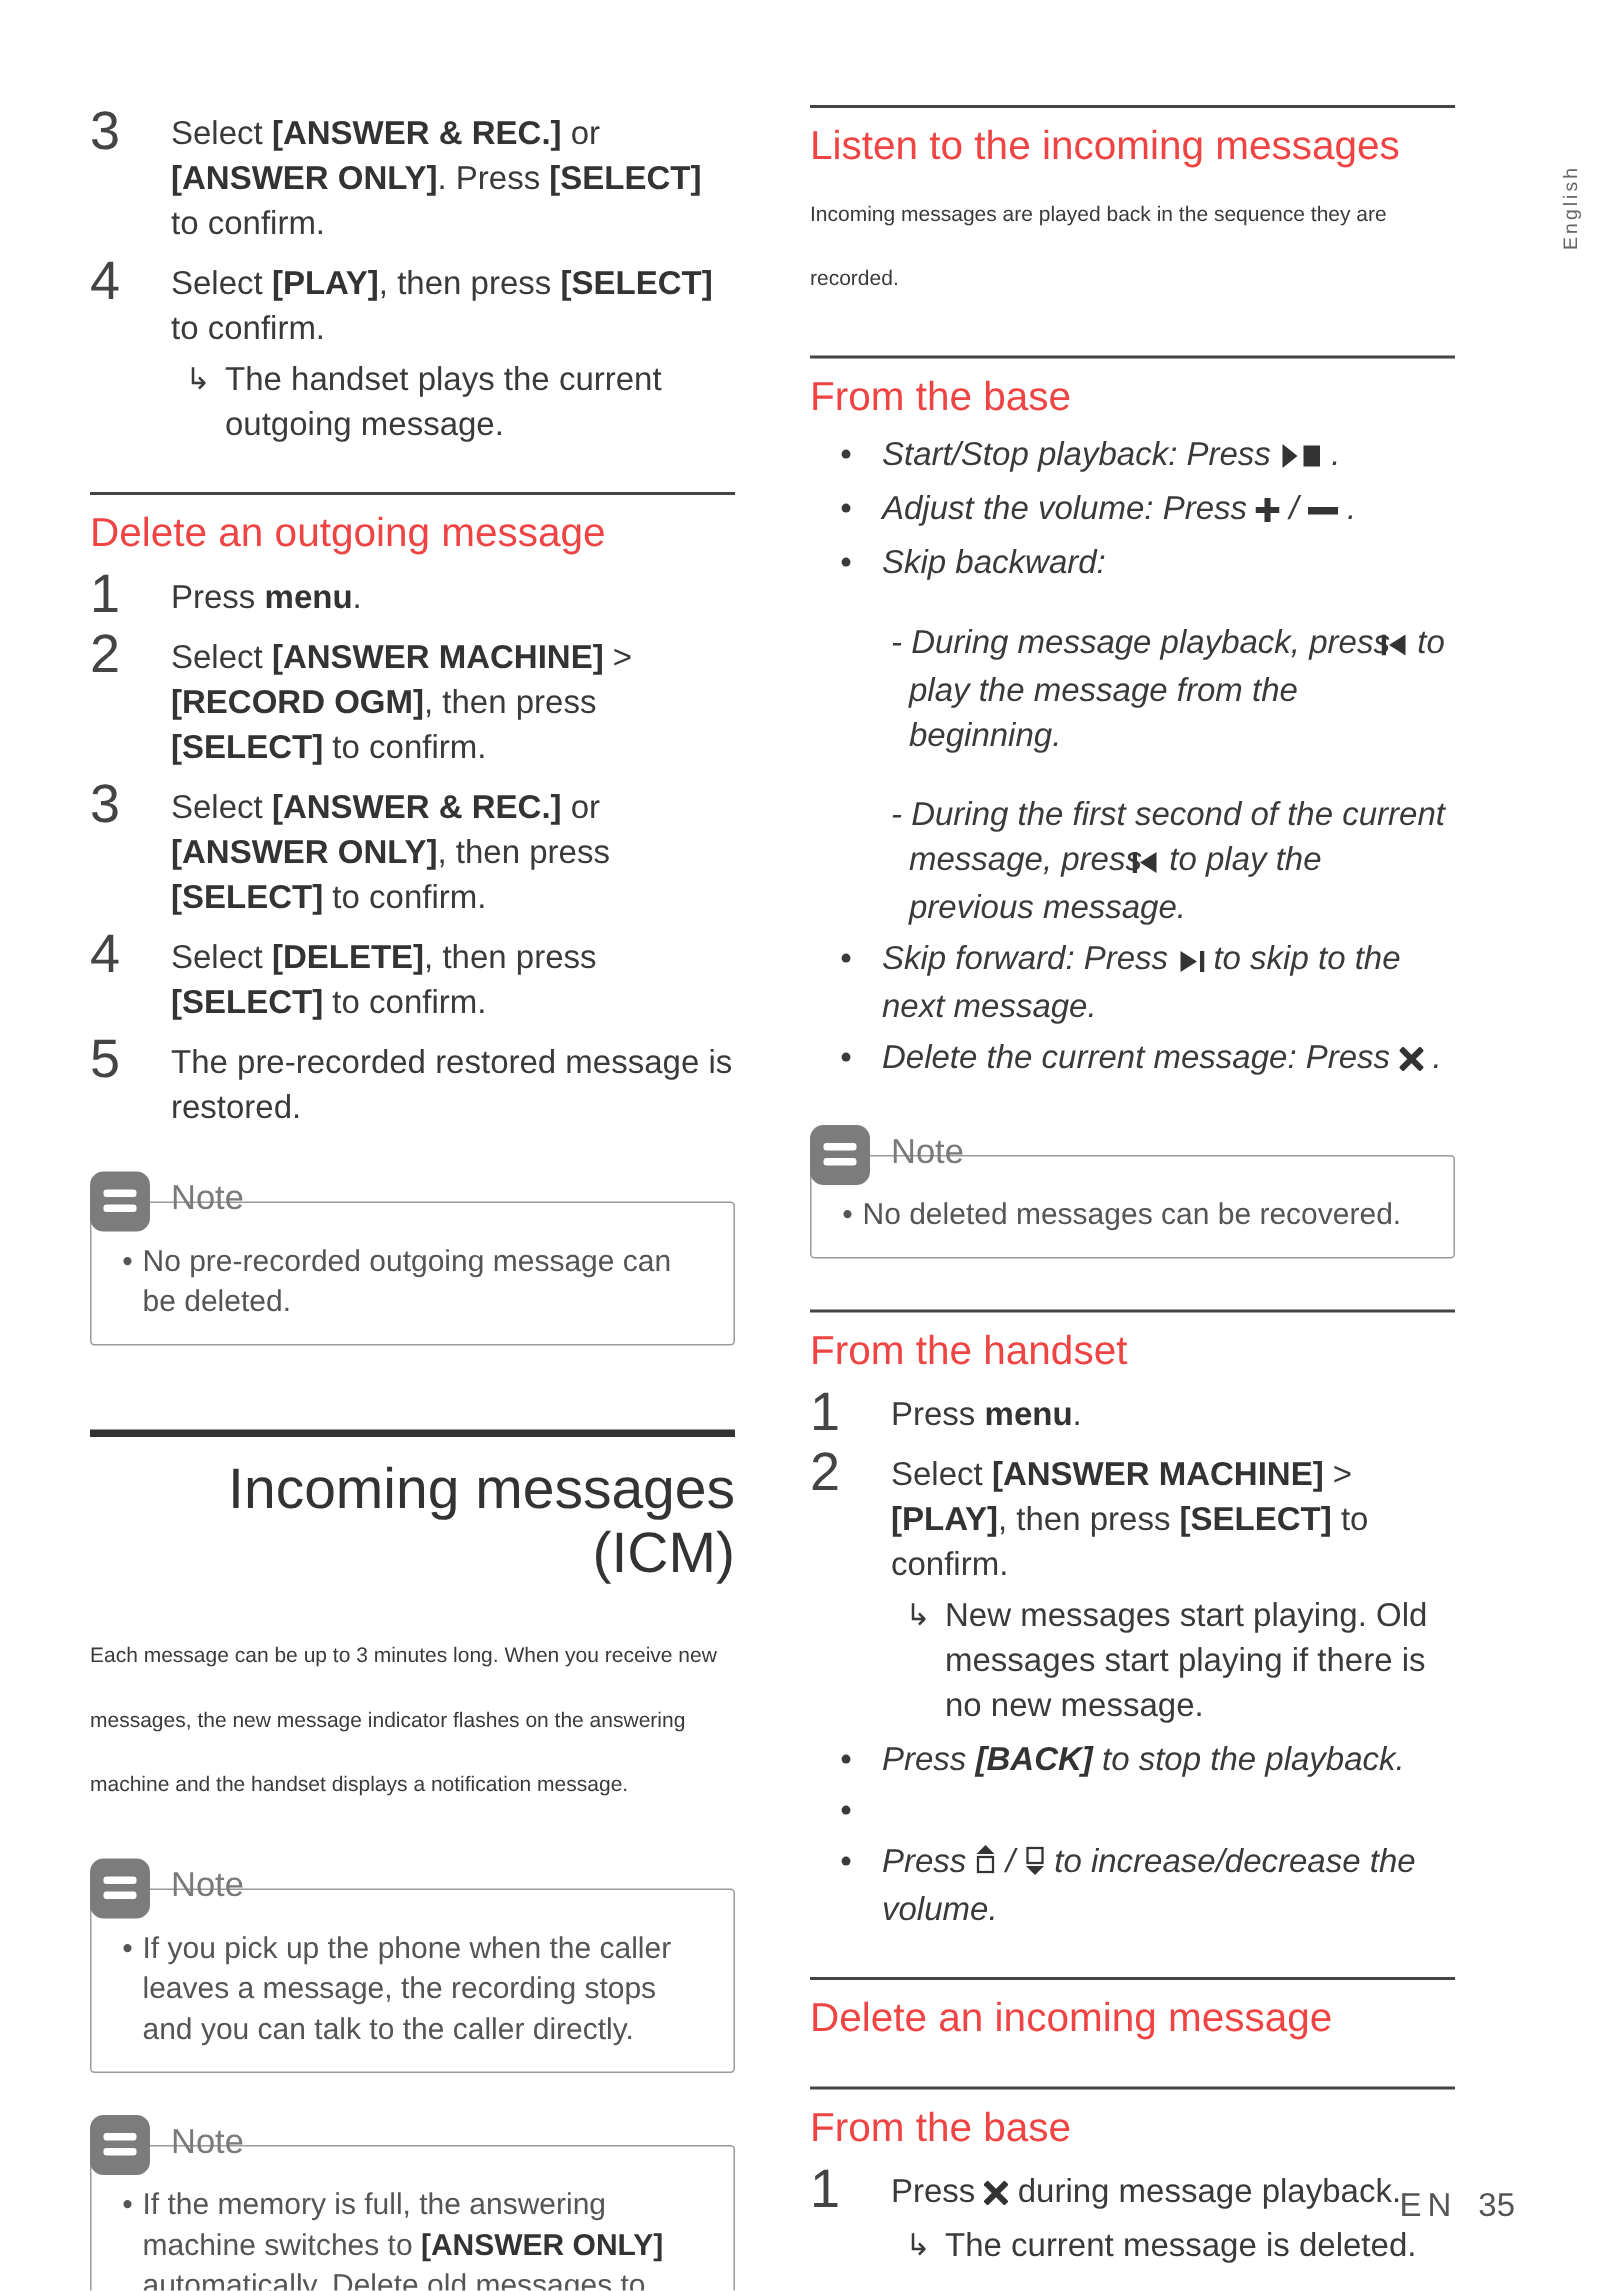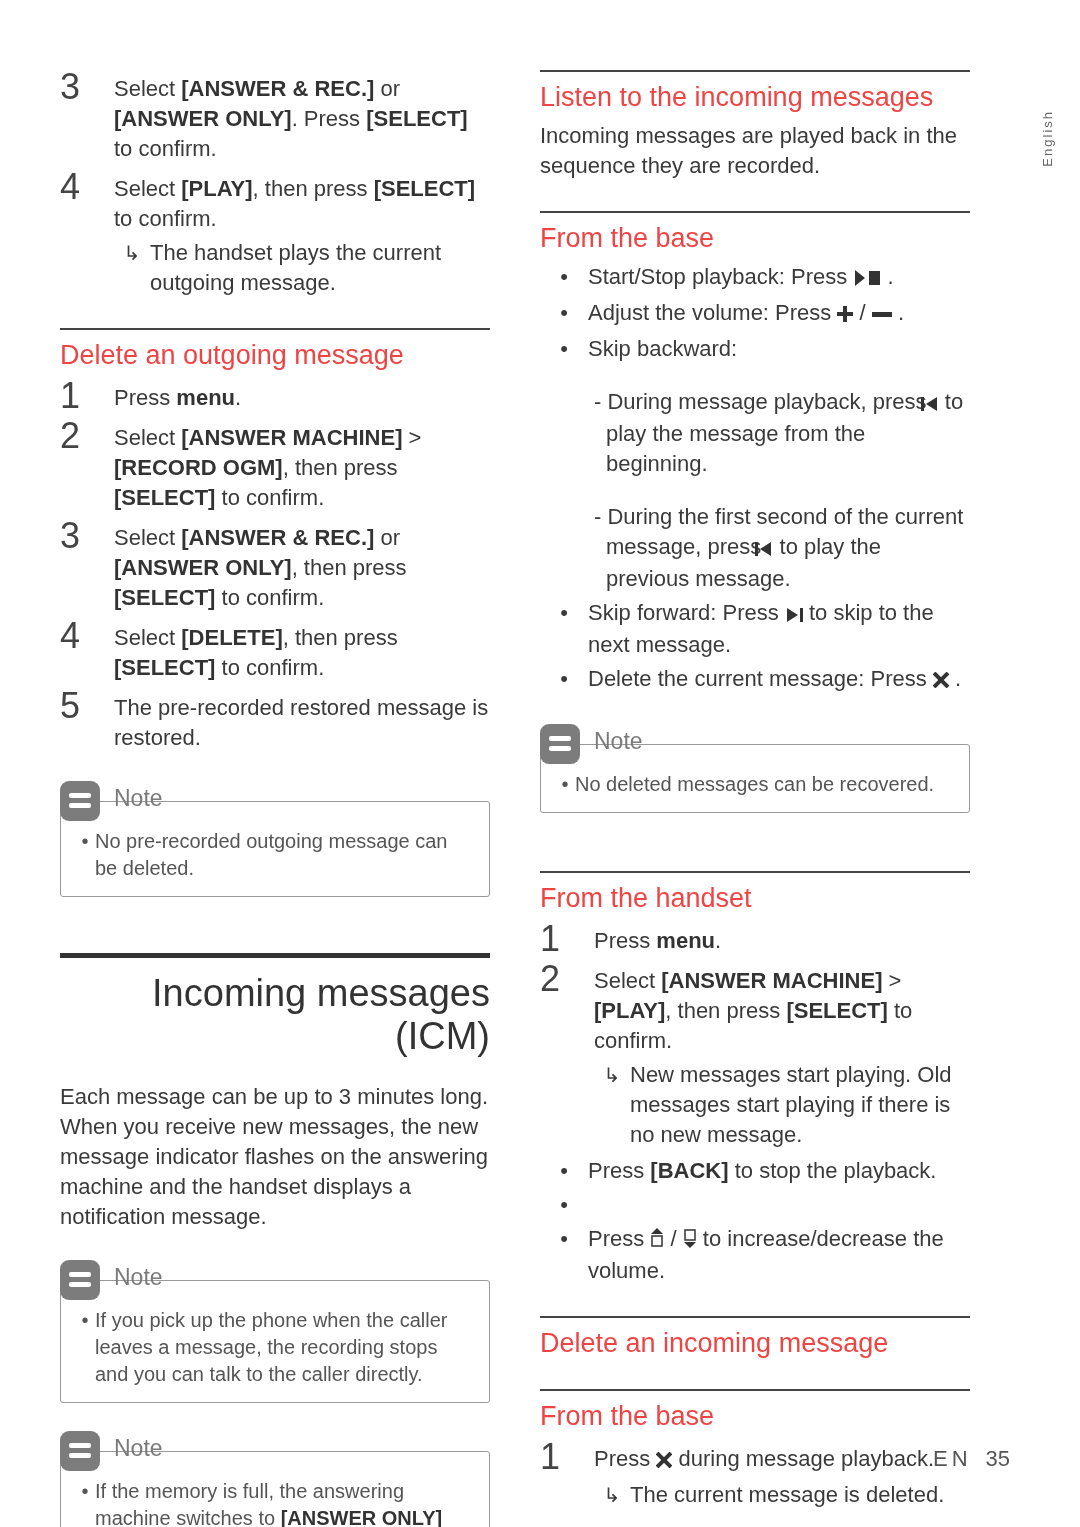--- a/index.html
+++ b/index.html
@@ -1,59 +1,59 @@
 <!DOCTYPE html>
 <html><head>
 <meta charset="utf-8">
 <style>
   * { box-sizing: border-box; margin: 0; padding: 0; }
   html, body { width: 1080px; height: 1527px; background: #fff; font-family: "Gill Sans", "Gill Sans MT", "Trebuchet MS", sans-serif; color: #3a3a3a; font-weight: 300; }
   .page { position: relative; width: 1080px; height: 1527px; padding: 70px 60px 60px 60px; }
   .columns { display: flex; gap: 50px; }
   .col { width: 430px; }
   .lang-tab { position: absolute; right: 40px; top: 110px; transform: rotate(-90deg); transform-origin: right top; font-size: 13px; letter-spacing: 2px; color: #666; }
-  .footer { position: absolute; bottom: 55px; right: 70px; font-size: 22px; color: #555; letter-spacing: 4px; }
+  .footer { position: absolute; bottom: 44px; right: 70px; font-size: 22px; color: #555; letter-spacing: 4px; }
   .footer .num { margin-left: 14px; letter-spacing: 0; }
 
   
   .steps { margin: 0 0 6px 0; }
   .step { display: flex; margin-bottom: 6px; }
   .step-num { font-size: 36px; line-height: 34px; font-weight: 400; color: #444; width: 54px; flex-shrink: 0; }
   .step-body { font-size: 22px; line-height: 30px; padding-top: 4px; flex: 1; }
   .sub-result { display: flex; margin-top: 4px; }
   .sub-result .arrow { width: 36px; flex-shrink: 0; font-size: 20px; text-align: center; }
   .sub-result .txt { flex:1; }
 
   
   .sub-block { margin-top: 30px; }
   .sub-rule { border-top: 2px solid #444; margin-bottom: 10px; }
   .sub-h { font-size: 27px; font-weight: 400; color: #ef4444; margin-bottom: 8px; }
 
   
   .major-rule { border-top: 5px solid #333; margin-bottom: 14px; }
   .major-h { font-size: 38px; font-weight: 400; color: #333; margin-bottom: 24px; text-align: right; }
-  .body-p { font-size: 22px; line-height: 30px; }
+  .body-p { font-size: 14px; line-height: 43px; }
 
   
   .note-wrap { margin-top: 28px; margin-bottom: 10px; }
   .note-header { display: flex; align-items: center; }
   .note-icon { width: 40px; height: 40px; border-radius: 9px; background: #7c7c7c; margin-right: 14px; position: relative; flex-shrink: 0; }
   .note-icon::before, .note-icon::after { content:""; position:absolute; left:9px; right:9px; background:#fff; border-radius:2px; }
   .note-icon::before { top:12px; height:5px; }
   .note-icon::after { top:22px; height:5px; }
   .note-label { font-size: 23px; color: #7a7a7a; padding-bottom: 6px; }
   .note-box { border: 1.5px solid #999; border-radius: 3px; margin-top: -20px; padding: 26px 16px 14px 14px; }
   .note-item { display: flex; font-size: 20px; line-height: 27px; color: #555; }
   .note-item .dot { width: 20px; flex-shrink:0; text-align:center; }
 
   
   ul.bul { list-style: none; margin-top:6px; }
   ul.bul > li { display:flex; font-size: 22px; line-height: 30px; margin-bottom: 4px; }
   ul.bul > li > .dot { width: 48px; flex-shrink:0; text-align:center; }
-  ul.bul > li > .btxt { flex:1; }
+  ul.bul > li > .btxt { flex:1;font-style:italic; }
   .dashline { padding-left: 18px; text-indent:-12px;margin-top:23px; }
 
   b, .b { font-weight: 600; color: #333; }
 
   
   .ic { display:inline-block; vertical-align:-2px; }
 </style>
 </head>
 <body>
 
@@ -219,21 +219,21 @@
             <div class="note-label">Note</div>
           </div>
         <div class="note-box">
             <div class="note-item">
               <span class="dot">•</span>
               <span>No deleted messages can be recovered.</span>
             </div>
           </div>
       </div>
 
-      <div class="sub-block" style="margin-top:58px">
+      <div class="sub-block" style="margin-top:34px">
         <div class="sub-rule"></div>
         <div class="sub-h">From the handset</div>
         <div class="steps">
           <div class="step">
               <div class="step-num">1</div>
               <div class="step-body">Press <span class="b">menu</span>.</div>
             </div>
           <div class="step">
               <div class="step-num">2</div>
               <div class="step-body">

